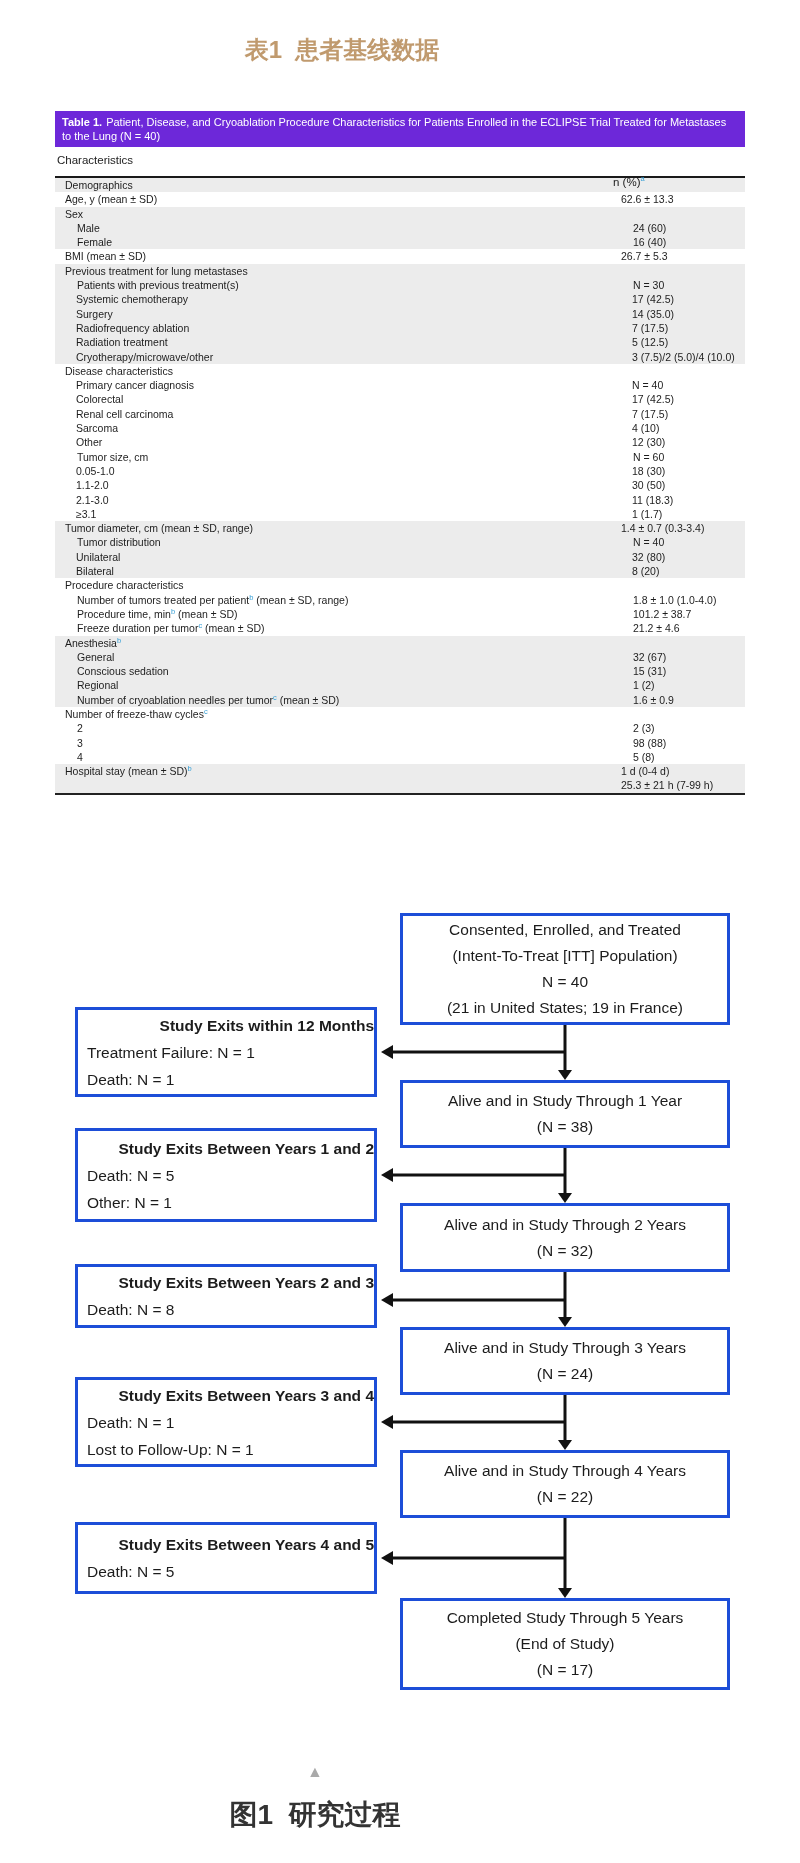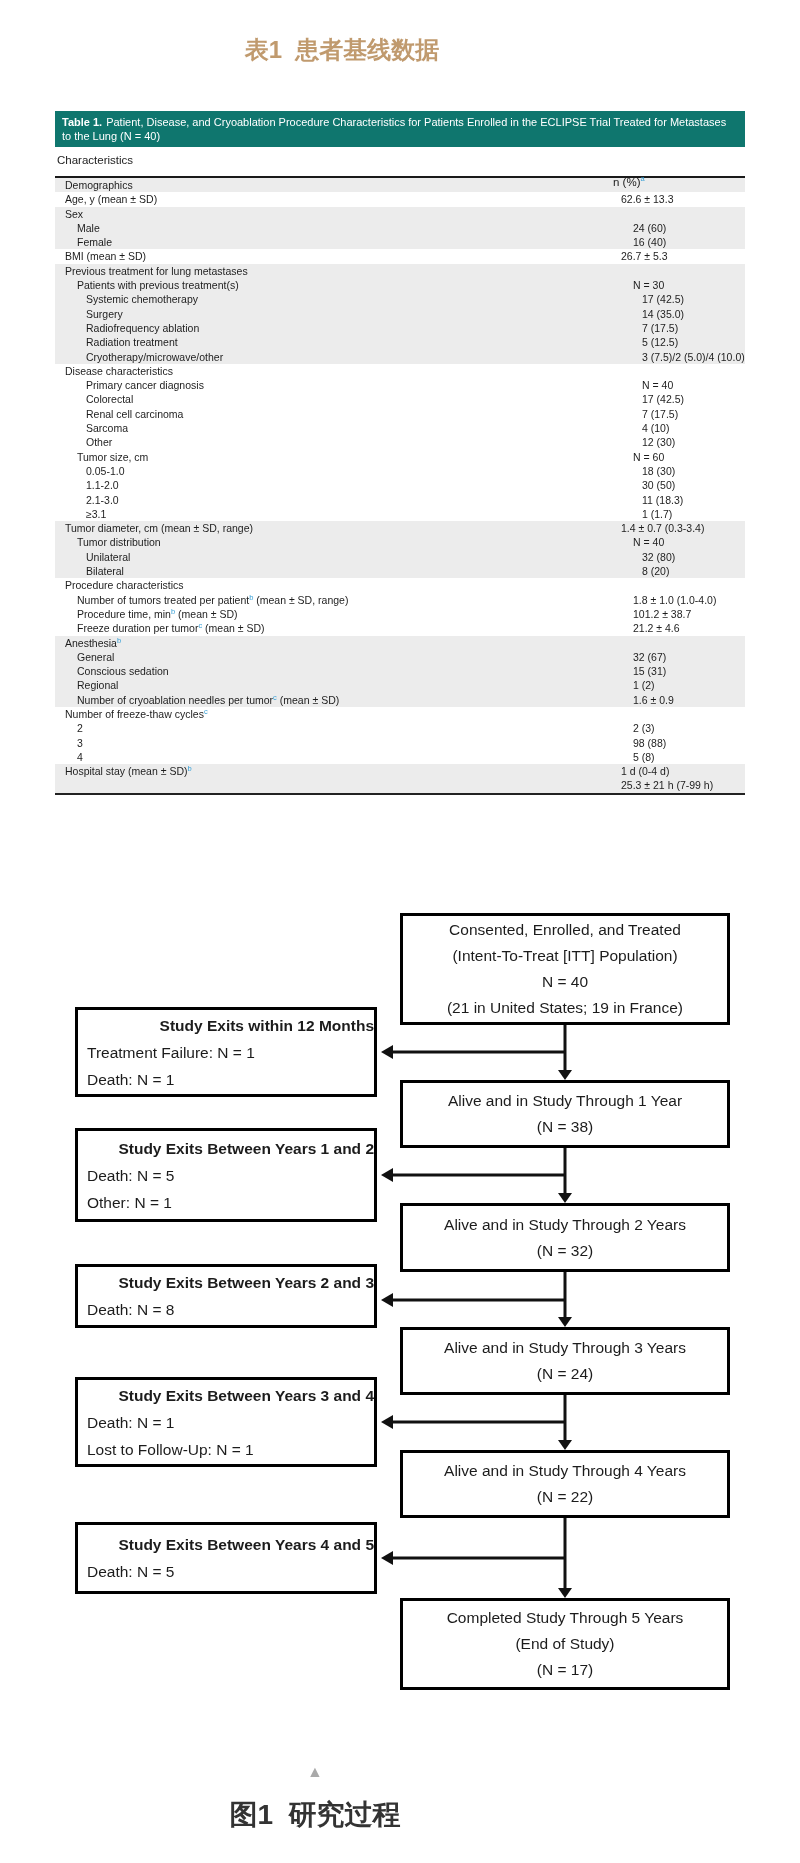--- a/index.html
+++ b/index.html
@@ -9,41 +9,41 @@
   
   .zh-title{position:absolute;top:34px;left:0;width:684px;text-align:center;
             font-size:24px;font-weight:bold;color:#c09a6e;white-space:pre;}
   .fig-caption{position:absolute;top:1796px;left:0;width:630px;text-align:center;
             font-size:28px;font-weight:bold;color:#333;white-space:pre;}
   .tri{position:absolute;top:1764px;left:0;width:630px;text-align:center;
             font-size:16px;color:#a9a9a9;line-height:16px;}
 
   
   .tablewrap{position:absolute;top:111px;left:55px;width:690px;}
-  .t-head{background:#0f766e;color:#fff;font-size:11px;line-height:14px;
+  .t-head{background:#6d28d9;color:#fff;font-size:11px;line-height:14px;
           padding:4px 7px 4px 7px;}
   .t-head-label{font-weight:bold;margin-right:4px;}
   .t-cols{display:flex;align-items:center;height:26px;padding:0 2px 3px 2px;
           border-bottom:2px solid #1a1a1a;font-size:11.5px;color:#222;}
   .t-col-left{width:556px;}
   .t-col-right{flex:1;margin-top:44px;}
   sup{color:#39a0d6;font-size:7.5px;line-height:0;}
   #table-rows{border-bottom:2px solid #222;}
   .t-row{display:flex;height:14.3px;line-height:14.4px;font-size:10.5px;color:#1d1d1d;}
   .t-row.shade{background:#ececec;}
   .t-label{width:556px;white-space:nowrap;overflow:hidden;}
   .t-value{flex:1;white-space:nowrap;}
   .ind0{padding-left:10px;}
   .ind1{padding-left:22px;}
-  .ind2{padding-left:31px;}
+  .ind2{padding-left:21px;}
 
   
   .flow{position:absolute;top:900px;left:0;width:800px;height:810px;}
   .flow svg{position:absolute;top:0;left:0;}
-  .fbox{position:absolute;box-sizing:border-box;background:#fff;border:3px solid #000000;
+  .fbox{position:absolute;box-sizing:border-box;background:#fff;border:3px solid #1d4ed8;
         display:flex;flex-direction:column;justify-content:center;
         font-size:15.5px;color:#1c1c1c;}
   .rbox{left:400px;width:330px;text-align:center;line-height:26px;font-weight:500;}
   .lbox{left:75px;width:302px;padding-left:9px;line-height:27px;font-weight:400;}
   .lbox div:first-child{font-weight:bold;text-align:right;}
   .r0{top:13px;height:112px;}
   .r1{top:180px;height:68px;}
   .r2{top:303px;height:69px;}
   .r3{top:427px;height:68px;}
   .r4{top:550px;height:68px;}

